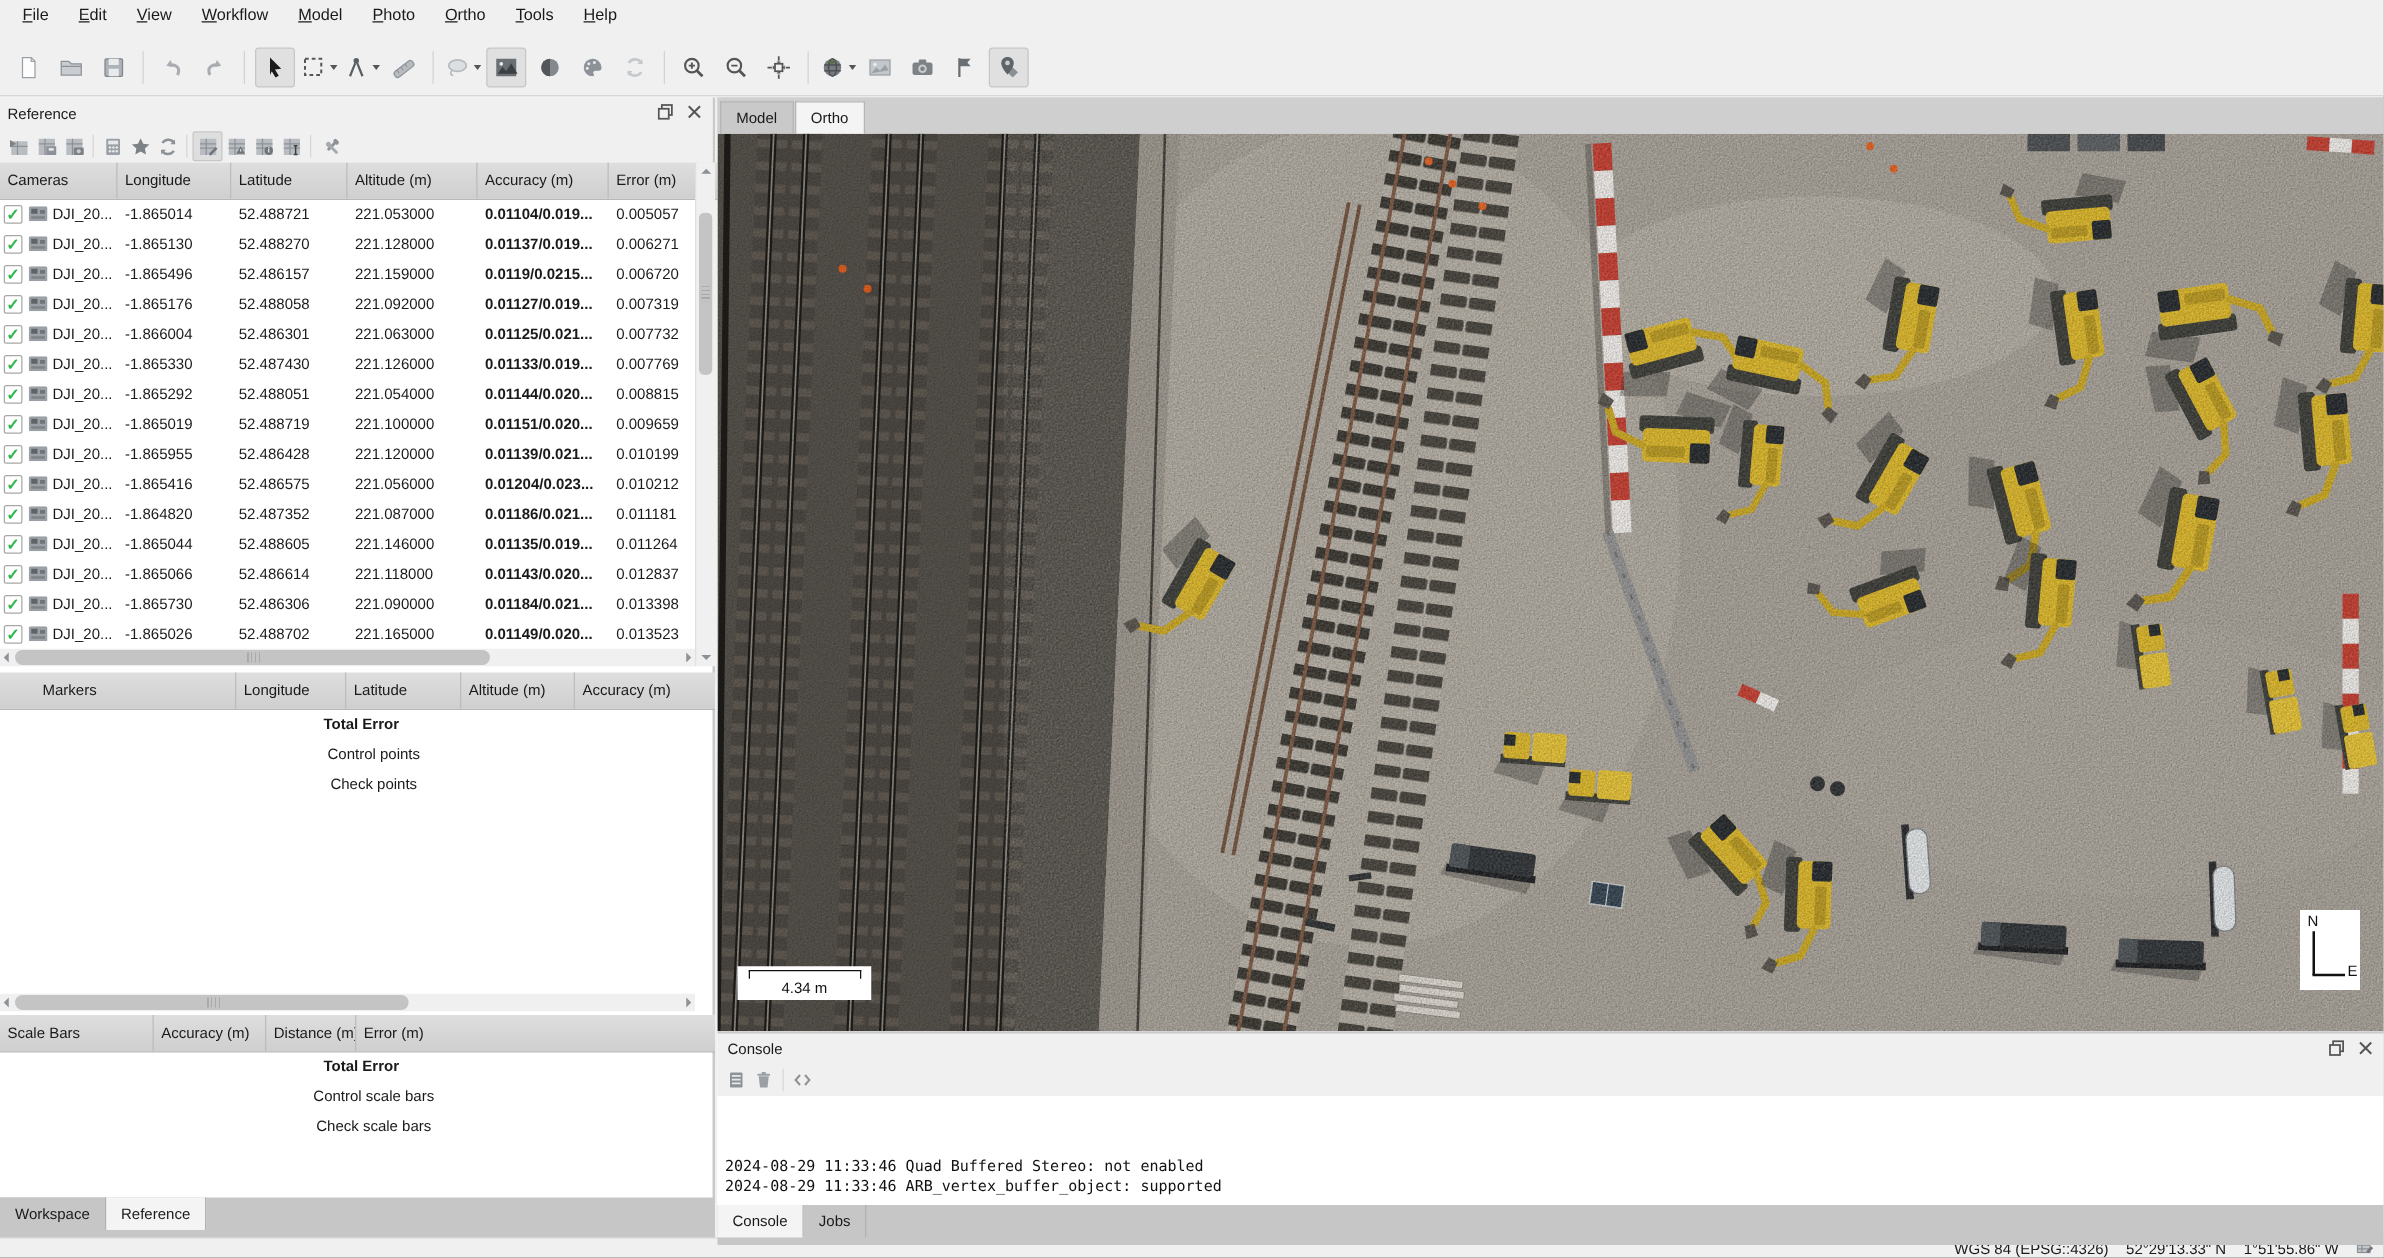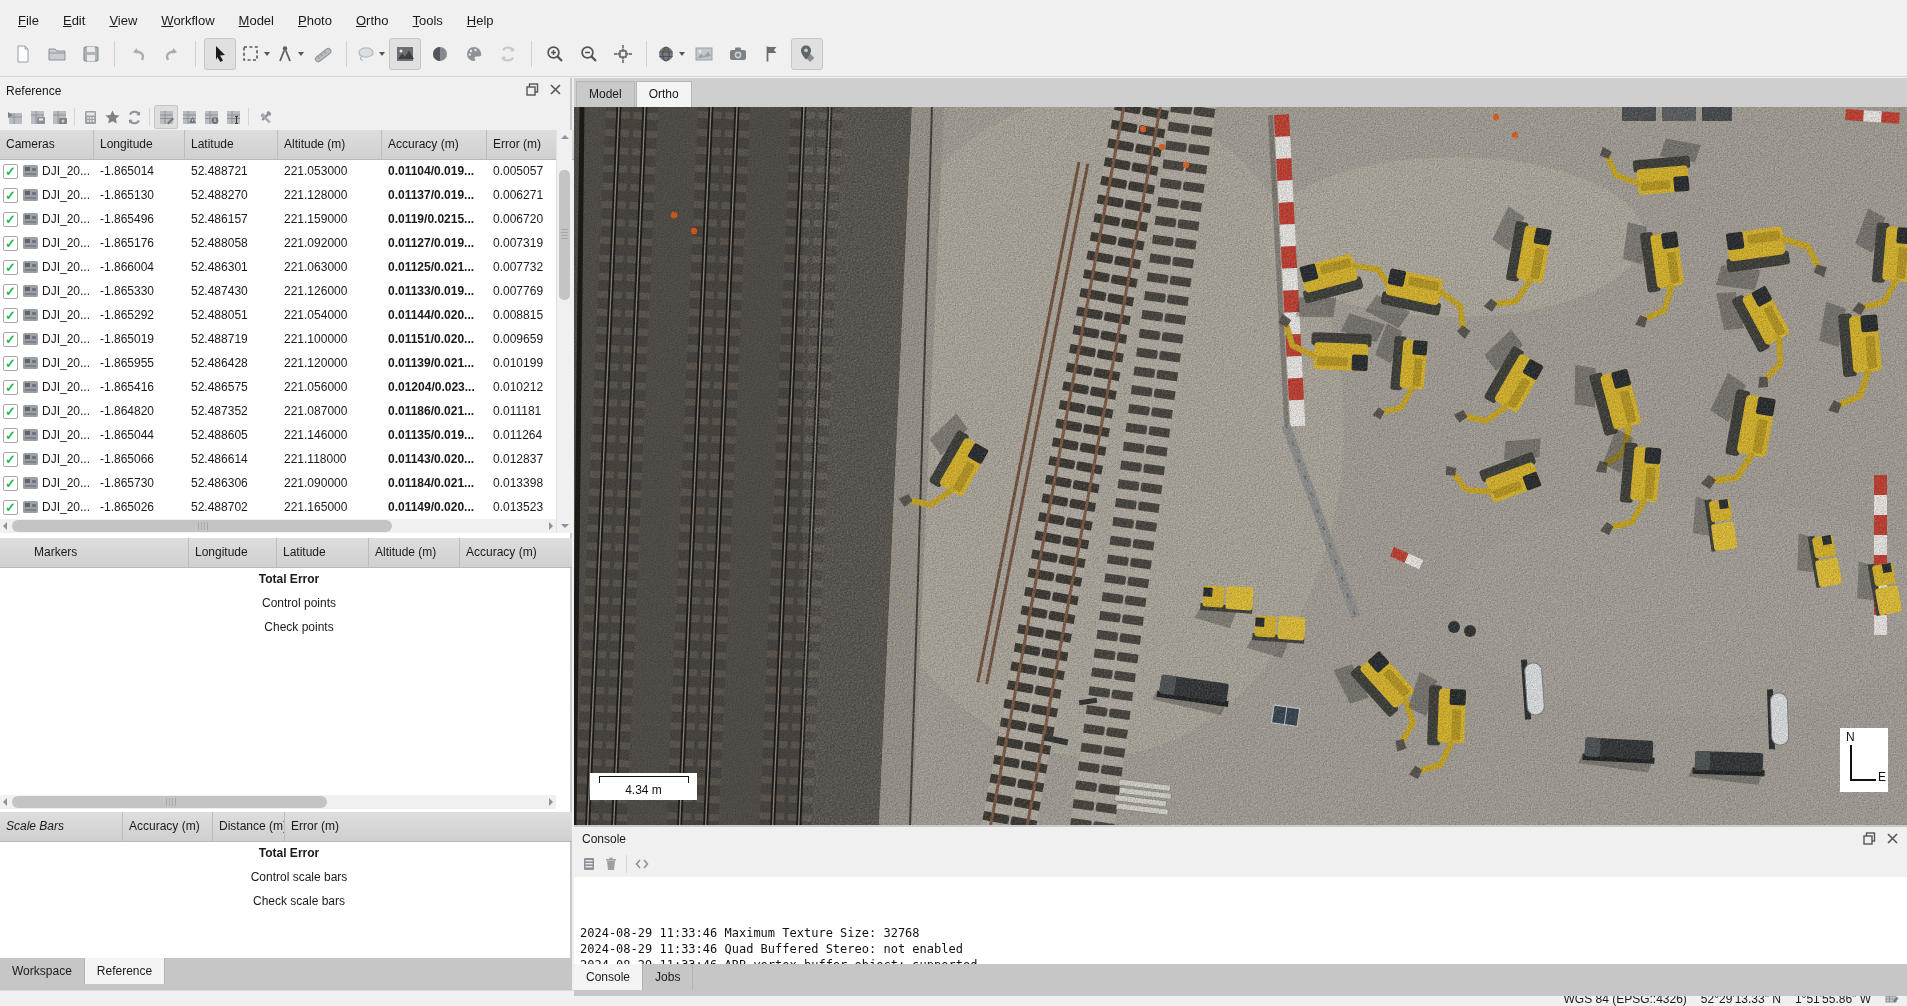--- a/index.html
+++ b/index.html
@@ -1,19 +1,19 @@
 <!DOCTYPE html>
 <html><head>
 <meta charset="utf-8">
 <style>
   html,body{margin:0;padding:0;background:#888;}
   #app{position:relative;width:1907px;height:1006px;background:#f0f0f0;overflow:hidden;
        font-family:"Liberation Sans",sans-serif;font-size:12px;color:#1a1a1a;}
   
-  #menubar{position:absolute;left:0;top:0;width:100%;height:32px;background:#f0f0f0;display:flex;align-items:flex-end;padding-left:6px;box-sizing:border-box;}
+  #menubar{position:absolute;left:0;top:0;width:100%;height:32px;background:#f0f0f0;display:flex;align-items:flex-start;padding-left:6px;box-sizing:border-box;}
   .mitem{padding:4px 12px;font-size:13px;cursor:default;}
   .u{text-decoration:underline;}
   
   #toolbar{position:absolute;left:0;top:32px;width:100%;height:45px;background:#f0f0f0;border-bottom:1px solid #d6d6d6;display:flex;align-items:center;padding-left:6px;box-sizing:border-box;}
   .tbtn{width:30px;height:30px;margin:0 2px;display:flex;align-items:center;justify-content:center;border-radius:3px;position:relative;}
   .tbtn.active{background:#e0e0e0;border:1px solid #c6c6c6;}
   .tsep{width:1px;height:26px;background:#d2d2d2;margin:0 6px;}
   .dd{width:0;height:0;border-left:3.5px solid transparent;border-right:3.5px solid transparent;border-top:4px solid #555;margin-left:3px;}
   
   #refpanel{position:absolute;left:0;top:78px;width:572px;height:912px;background:#fff;border-right:2px solid #c9c9c9;box-sizing:border-box;}
@@ -56,21 +56,21 @@
   #mk-hdr .hc:nth-child(2){width:88px;}
   #mk-hdr .hc:nth-child(3){width:92px;}
   #mk-hdr .hc:nth-child(4){width:91px;}
   #mk-hdr .hc:nth-child(5){flex:1;border-right:none;}
   #mk-hdr{width:572px;}
   .secrows{position:absolute;left:10px;width:556px;text-align:center;}
   #mk-rows{top:489px;}
   .secrow{height:24px;line-height:24px;padding-left:22px;box-sizing:border-box;}
   .secrow:first-child{font-weight:bold;padding-left:2px;}
   #sb-hdr{top:734px;width:572px;}
-  #sb-hdr .hc:nth-child(1){width:123px;font-style:italic;}
+  #sb-hdr .hc:nth-child(1){width:123px;}
   #sb-hdr .hc:nth-child(2){width:90px;}
   #sb-hdr .hc:nth-child(3){width:72px;}
   #sb-hdr .hc:nth-child(4){flex:1;border-right:none;}
   #sb-rows{top:763px;}
   
   .tabbar{position:absolute;height:32px;background:#c6c6c6;display:flex;align-items:flex-start;}
   .btab{height:26px;line-height:26px;padding:0 12px;background:#c6c6c6;border-right:1px solid #b2b2b2;cursor:default;}
   #ptabs{left:0;top:958px;width:572px;z-index:5;}
   #ptabs .btab:nth-child(2){background:#f4f4f4;}
   
@@ -946,21 +946,21 @@
         </span>
       <span class="rtsep"></span>
       <span class="rtbtn">
           <svg width="16" height="16" viewBox="0 0 16 16">
             <path d="M6 4L2.5 8 6 12M10 4l3.5 4L10 12" stroke="#8d9298" stroke-width="1.6" fill="none"></path>
           </svg>
         </span>
     </div>
     <div id="conlog">
       
-    <div class="logline">2024-08-29 11:33:46 Maximum Texture Size: 32768</div><div class="logline">2024-08-29 11:33:46 Quad Buffered Stereo: not enabled</div><div class="logline">2024-08-29 11:33:46 ARB_vertex_buffer_object: supported</div></div>
+    <div class="logline">2024-08-29 11:33:46 Quad Buffered Stereo: not enabled</div><div class="logline">2024-08-29 11:33:46 ARB_vertex_buffer_object: supported</div></div>
     <div id="ctabs" class="tabbar">
 
     <span class="btab">Console</span>
         <span class="btab">Jobs</span>
       </div>
   </div>
 
   <div id="statusbar">
     <span class="seg">WGS 84 (EPSG::4326)</span>
     <span class="seg">52°29'13.33" N</span>

